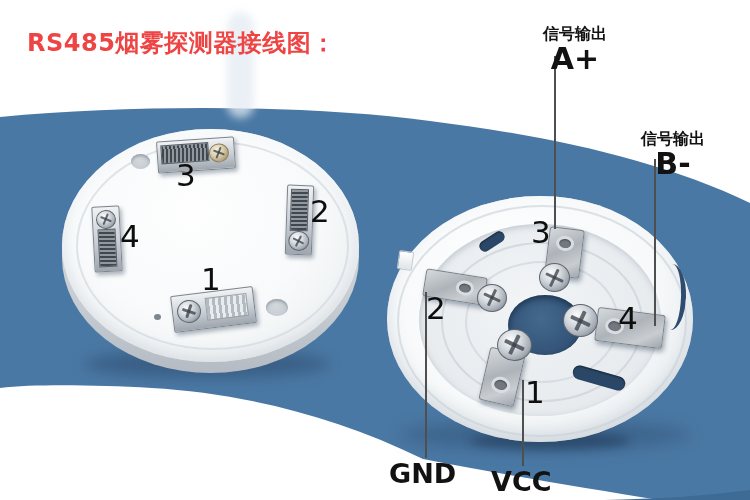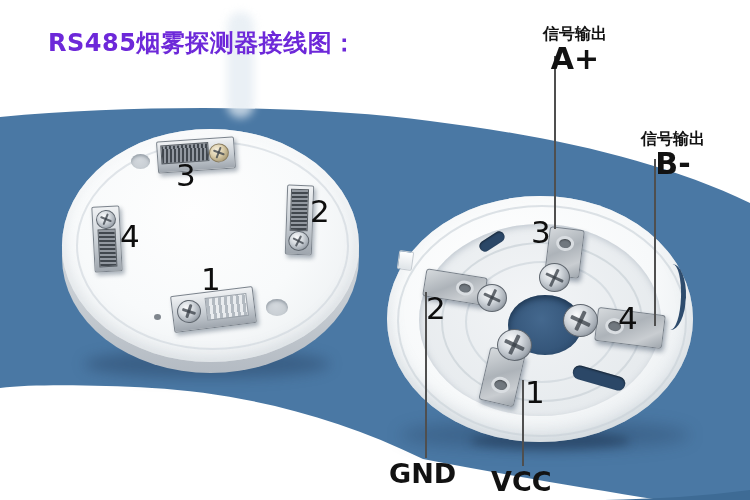--- a/index.html
+++ b/index.html
@@ -69,21 +69,21 @@
 
   .rstrip{position:absolute;border:1px solid #79818a;border-radius:3px;
           background:linear-gradient(150deg,#d6dadd,#adb3b9 45%,#c9cdd1 75%,#9fa6ad);
           box-shadow:2px 3px 5px rgba(25,45,70,.4);}
   .strip-hole{position:absolute;border-radius:50%;background:#71787f;border:3px solid #d9dde1;
               box-shadow:inset 0 1px 2px rgba(0,0,0,.4);}
 
   
   .leader{position:absolute;width:2px;background:#4f4f4f;}
   .num{position:absolute;font-size:31px;font-weight:500;color:#0e0e0e;line-height:1;}
-  .title{left:48px;top:27px;font-size:24px;font-weight:600;color:#6d28d9;letter-spacing:.5px;}
+  .title{left:27px;top:27px;font-size:24px;font-weight:600;color:#ef4444;letter-spacing:.5px;}
   .siglabel{text-align:center;color:#121212;}
   .siglabel .cjk{font-size:16px;font-weight:600;line-height:1.15;}
   .siglabel .pin{font-size:30px;font-weight:600;line-height:1.05;}
   .pwr{position:absolute;font-size:27px;font-weight:600;color:#121212;line-height:1;}
 </style>
 </head>
 <body>
 
 <div class="stage">
 

